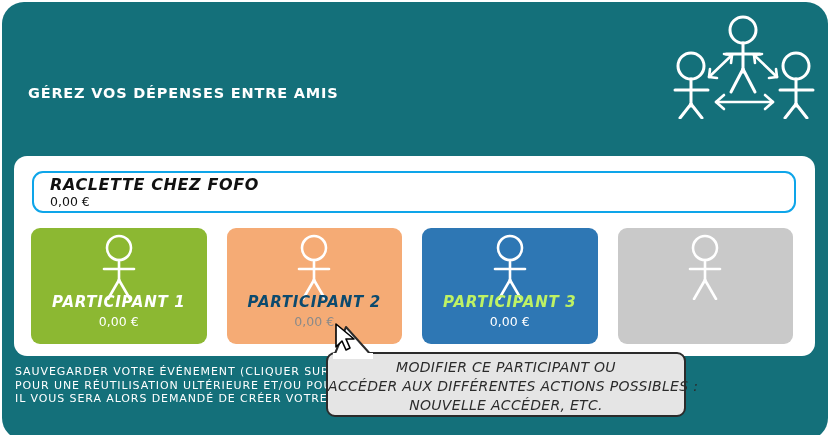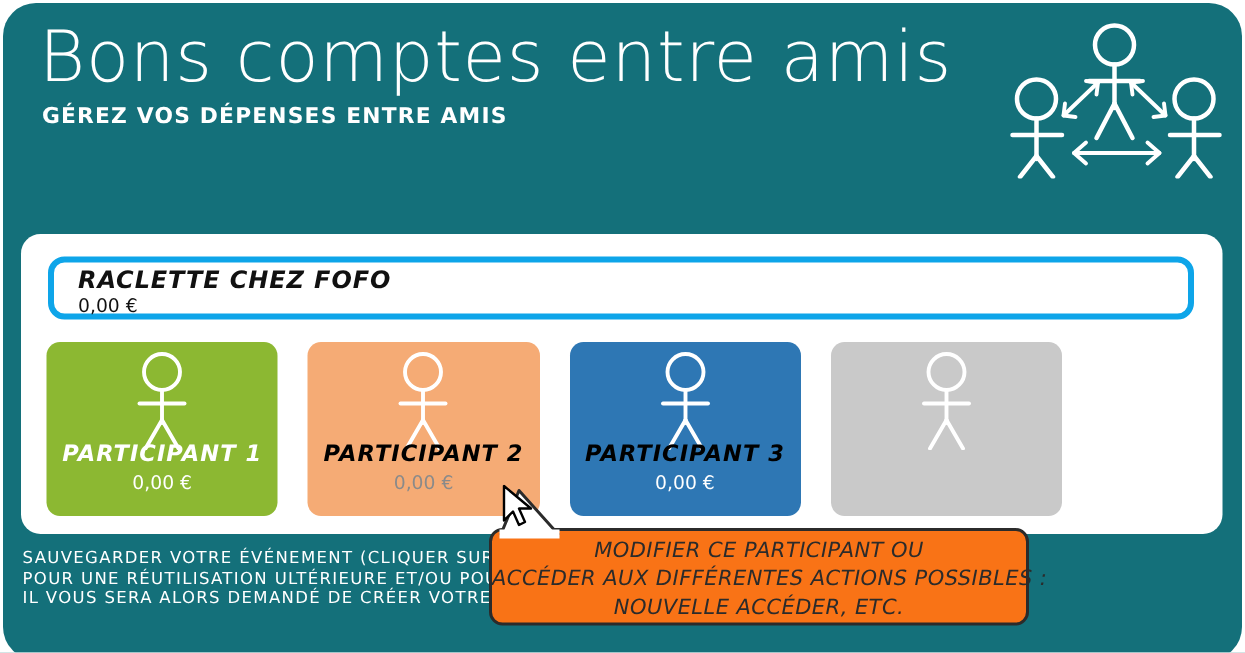--- a/index.html
+++ b/index.html
@@ -46,21 +46,21 @@
     font-family: "DejaVu Sans", sans-serif;
     font-size: 47px;
     font-weight: 300;
     letter-spacing: 0.5px;
     white-space: nowrap;
     line-height: 1.05;
   }
   .app-subtitle {
     position: absolute;
     left: 28px;
-    top: 70px;
+    top: 85px;
     color: #ffffff;
     font-family: "DejaVu Sans", sans-serif;
     font-size: 14.5px;
     font-weight: bold;
     letter-spacing: 0.8px;
     white-space: nowrap;
   }
   .logo {
     position: absolute;
     left: 668px;
@@ -80,21 +80,21 @@
     border-radius: 13px;
   }
 
   
   .event-field {
     position: absolute;
     left: 18px;
     top: 15px;
     width: 764px;
     height: 42px;
-    border: 4px solid #0ea5e9;
+    border: 2px solid #0ea5e9;
     border-radius: 11px;
     box-sizing: border-box;
     background: #ffffff;
   }
   .event-name {
     position: absolute;
     left: 16px;
     top: 2px;
     font-family: "DejaVu Sans", sans-serif;
     font-size: 16px;
@@ -112,21 +112,21 @@
     font-size: 12.5px;
     color: #111111;
     white-space: nowrap;
   }
 
   
   .cards {
     position: absolute;
     left: 17px;
     top: 72px;
-    width: 677px;
+    width: 762px;
     height: 116px;
     display: flex;
     gap: 20px;
   }
   .card {
     position: relative;
     flex: 1 1 0;
     border-radius: 9px;
     overflow: hidden;
   }
@@ -178,21 +178,21 @@
   }
   .nota div { white-space: nowrap; }
 
   
   .tooltip {
     position: absolute;
     left: 326px;
     top: 352px;
     width: 360px;
     height: 65px;
-    background: #f97316;
+    background: #e5e5e5;
     border: 2px solid #2b2b2b;
     border-radius: 9px;
     box-sizing: border-box;
     z-index: 40;
   }
   .tooltip-text {
     position: absolute;
     left: 0;
     right: 0;
     top: 4px;
@@ -225,21 +225,20 @@
   }
 </style>
 </head>
 <body>
 
 <div id="app">
 
   <div class="frame"></div>
 
   <div class="header">
-    <div class="app-title">Bons comptes entre amis</div>
     <div class="app-subtitle">GÉREZ VOS DÉPENSES ENTRE AMIS</div>
 
     <div class="logo">
       <svg viewBox="0 0 150 105" width="150" height="105">
         <g stroke="#ffffff" stroke-width="3" fill="none" stroke-linecap="round">
 
           <circle cx="75" cy="16" r="13"></circle>
           <line x1="75" y1="29" x2="75" y2="58"></line>
           <line x1="58" y1="40" x2="92" y2="40"></line>
           <line x1="75" y1="55" x2="63" y2="78"></line>
@@ -305,37 +304,37 @@
           <svg viewBox="0 0 64 66" width="64" height="66">
             <g stroke="#ffffff" stroke-width="2.6" fill="none" stroke-linecap="round">
               <circle cx="32" cy="14" r="12"></circle>
               <line x1="32" y1="26" x2="32" y2="48"></line>
               <line x1="17" y1="35" x2="47" y2="35"></line>
               <line x1="32" y1="46" x2="21" y2="65"></line>
               <line x1="32" y1="46" x2="43" y2="65"></line>
             </g>
           </svg>
         </span>
-        <div class="card-label" style="color:#000000">PARTICIPANT 2</div>
+        <div class="card-label" style="color:#0c4a6e">PARTICIPANT 2</div>
         <div class="card-amount" style="color:#8a8a8a">0,00 €</div>
       </div>
 
       <div class="card" style="background:#2e77b4">
         <span class="figure">
           <svg viewBox="0 0 64 66" width="64" height="66">
             <g stroke="#ffffff" stroke-width="2.6" fill="none" stroke-linecap="round">
               <circle cx="32" cy="14" r="12"></circle>
               <line x1="32" y1="26" x2="32" y2="48"></line>
               <line x1="17" y1="35" x2="47" y2="35"></line>
               <line x1="32" y1="46" x2="21" y2="65"></line>
               <line x1="32" y1="46" x2="43" y2="65"></line>
             </g>
           </svg>
         </span>
-        <div class="card-label" style="color:#000000">PARTICIPANT 3</div>
+        <div class="card-label" style="color:#bef264">PARTICIPANT 3</div>
         <div class="card-amount" style="color:#ffffff">0,00 €</div>
       </div>
 
       <div class="card" style="background:#c9c9c9">
         <span class="figure">
           <svg viewBox="0 0 64 66" width="64" height="66">
             <g stroke="#ffffff" stroke-width="2.6" fill="none" stroke-linecap="round">
               <circle cx="32" cy="14" r="12"></circle>
               <line x1="32" y1="26" x2="32" y2="48"></line>
               <line x1="17" y1="35" x2="47" y2="35"></line>

